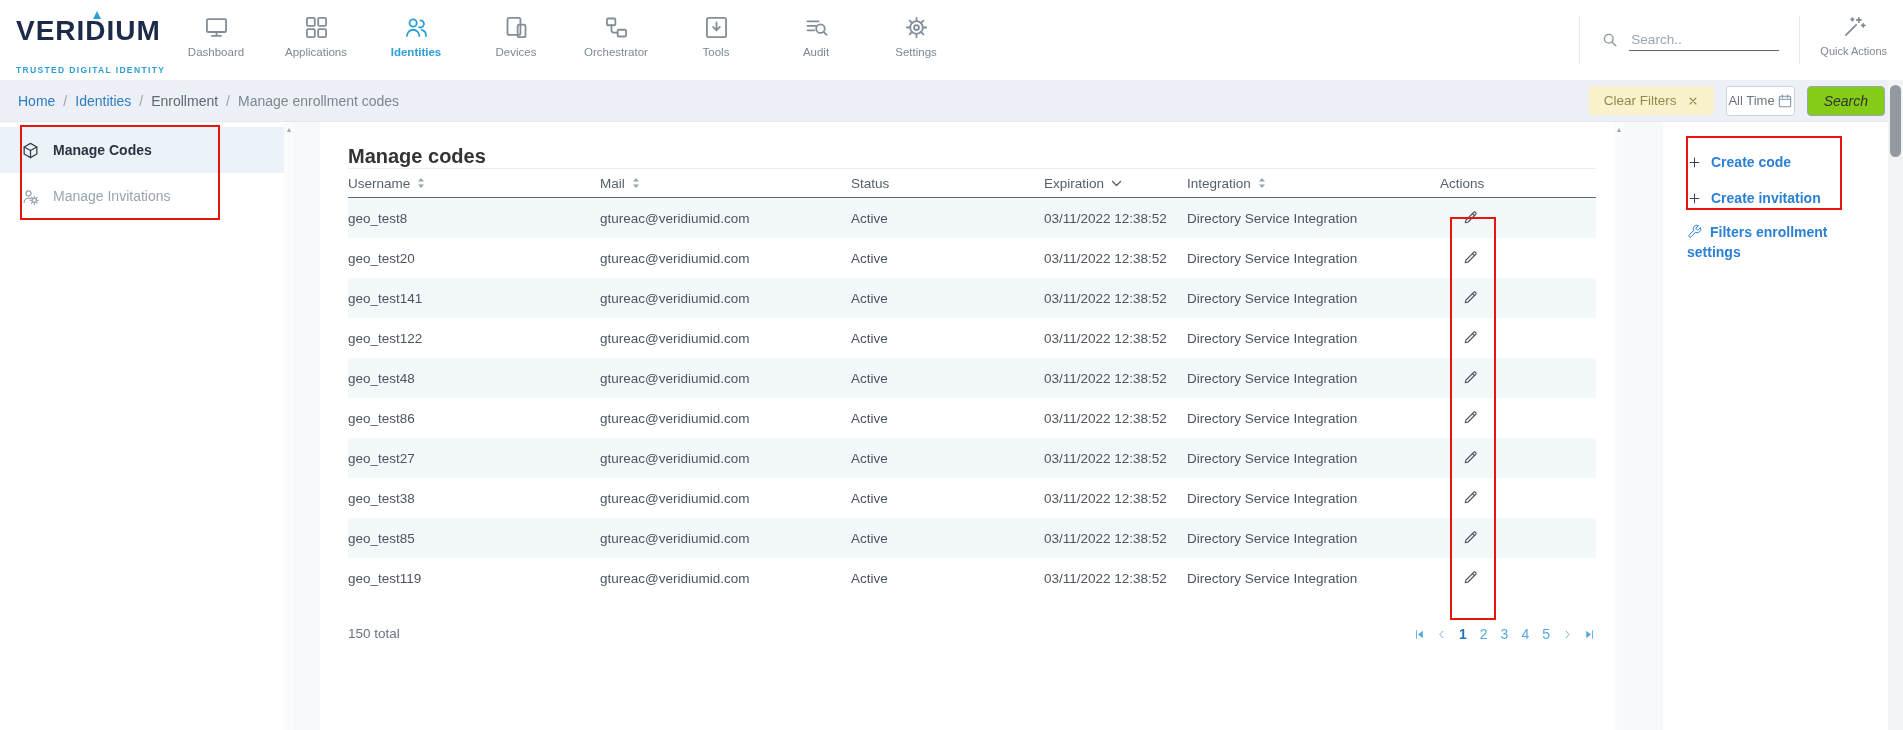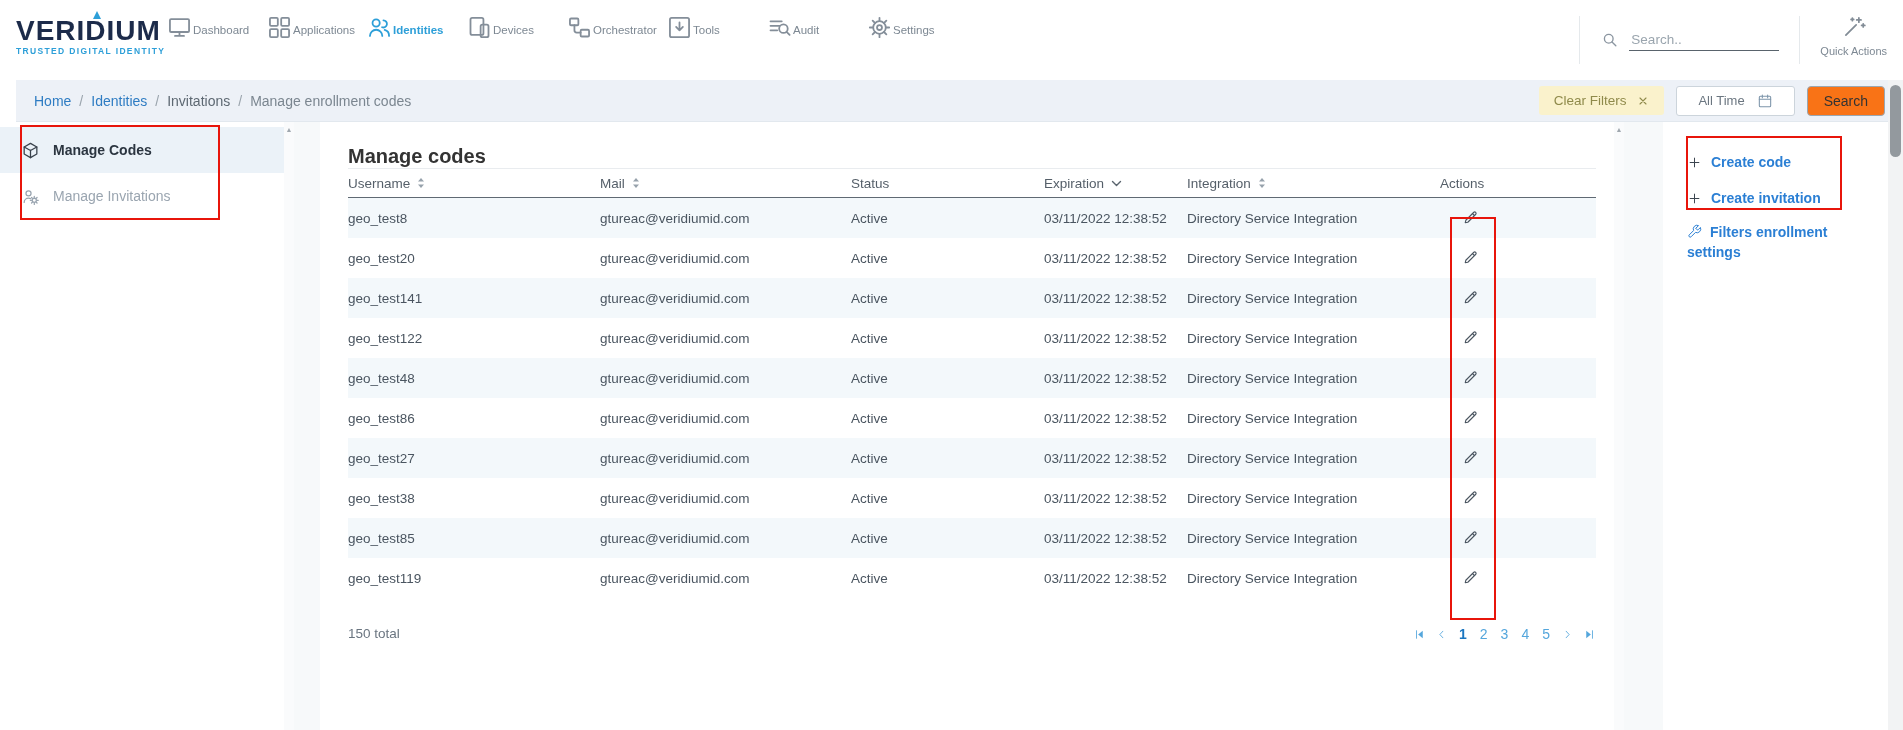--- a/index.html
+++ b/index.html
@@ -12,65 +12,65 @@
 
   .icon{display:inline-flex;align-items:center;justify-content:center;line-height:0;}
   .icon svg{fill:none;stroke:currentColor;stroke-width:1.6;stroke-linecap:round;stroke-linejoin:round;}
 
   
   #top-nav{position:absolute;top:0;left:0;right:0;height:80px;background:#fff;}
   .logo{position:absolute;left:16px;top:17px;}
   .logo-title{font-size:28px;font-weight:700;color:#1c2b4a;letter-spacing:1px;line-height:1;}
   .logo-accent{position:absolute;left:77px;top:-6px;width:0;height:0;
     border-left:4px solid transparent;border-right:4px solid transparent;border-bottom:8px solid var(--accent);}
-  .logo-tagline{font-size:8.5px;color:var(--accent);letter-spacing:1.35px;margin-top:1px;font-weight:700;}
+  .logo-tagline{font-size:8.5px;color:var(--accent);letter-spacing:1.35px;margin-top:20px;font-weight:700;}
 
   #main-nav{position:absolute;left:166px;top:14px;display:flex;}
-  .nav-item{width:100px;display:flex;flex-direction:row;align-items:center;cursor:pointer;color:#848e99;}
+  .nav-item{width:100px;display:flex;flex-direction:column;align-items:center;cursor:pointer;color:#848e99;}
   .nav-icon svg{width:27px;height:27px;}
   .nav-label{font-size:11.5px;margin-top:5px;color:#7d8893;white-space:nowrap;}
   .nav-item.active{color:var(--accent);}
   .nav-item.active .nav-label{color:var(--accent);font-weight:700;}
 
   .nav-right{position:absolute;right:16px;top:0;height:80px;display:flex;align-items:stretch;}
   .v-divider{width:1px;background:#e5e9ec;height:48px;align-self:center;margin:0 20px;}
   .search-group{display:flex;align-items:center;gap:9px;align-self:center;}
   .search-group .icon{color:#8a95a0;}
   .search-group .icon svg{width:20px;height:20px;}
   #global-search{width:150px;border:none;border-bottom:1px solid #59636c;outline:none;font-size:13.5px;
     padding:3px 2px;color:#333;background:transparent;}
   #global-search::placeholder{color:#9aa5ae;}
   .nav-block{display:flex;flex-direction:column;align-items:center;padding-top:14px;color:#828c96;cursor:pointer;}
   .nav-block .icon svg{width:26px;height:26px;}
   .nav-block .nav-label{font-size:11px;margin-top:5px;}
   .user-block{margin-left:30px;}
 
   
-  #breadcrumb-bar{position:absolute;top:80px;left:16px;right:0;height:42px;background:#edf1f7;
+  #breadcrumb-bar{position:absolute;top:80px;left:0;right:0;height:42px;background:#edf1f7;
     display:flex;align-items:center;padding:0 18px;border-bottom:1px solid #e2e8ee;}
   #breadcrumb{display:flex;align-items:center;gap:8px;font-size:14px;color:#5d6872;}
   .bc-item.link{color:var(--link);cursor:pointer;}
   .bc-item.muted{color:#7b8690;}
   .bc-sep{color:#9aa4ad;}
   .filter-controls{margin-left:auto;display:flex;align-items:center;gap:12px;}
   .clear-filters{display:flex;align-items:center;gap:11px;background:var(--clear-filter-bg);
     color:var(--clear-filter-text);font-size:13.5px;padding:7px 15px;border-radius:3px;border:none;cursor:pointer;
     font-family:inherit;}
   .clear-filters .icon svg{width:12px;height:12px;stroke-width:2.2;}
-  .all-time{display:flex;align-items:center;gap:12px;background:#fff;border:1px solid #ccd4db;border-radius:3px;
-    padding:6px 21px;font-size:13px;color:#6b7680;cursor:pointer;font-family:inherit;}
+  .all-time{display:flex;align-items:center;gap:2px;background:#fff;border:1px solid #ccd4db;border-radius:3px;
+    padding:6px 1px;font-size:13px;color:#6b7680;cursor:pointer;font-family:inherit;}
   .all-time .icon{color:#7d95aa;}
   .all-time .icon svg{width:16px;height:16px;}
   .search-box{display:flex;align-items:center;width:336px;height:30px;background:#fff;border:1px solid #ccd4db;
     border-radius:3px;padding:0 9px;gap:8px;}
   .search-box input{flex:1;border:none;outline:none;font-size:14px;color:#333;font-family:inherit;}
   .search-box .icon.clear{color:#9aa5af;} .search-box .icon.clear svg{width:16px;height:16px;}
   .search-box .icon.caret{color:#454c53;} .search-box .icon.caret svg{width:10px;height:10px;}
-  .search-btn{background:#f97316;border:1px solid #9aa7b2;border-radius:4px;padding:6px 16px;font-size:14px;
-    color:#333;cursor:pointer;font-family:inherit;}
+  .search-btn{background:#84cc16;border:1px solid #9aa7b2;border-radius:4px;padding:6px 16px;font-size:14px;
+    color:#333;cursor:pointer;font-family:inherit;font-style:italic;}
 
   
   #sidebar{position:absolute;left:0;top:122px;width:284px;height:608px;background:#fff;padding-top:5px;}
   .side-item{height:46px;display:flex;align-items:center;gap:13px;padding-left:21px;font-size:14px;
     color:#9aa5b0;cursor:pointer;}
   .side-item .icon svg{width:19px;height:19px;}
   .side-item.active{background:#ebf2f8;color:#2b3540;font-weight:700;}
   .side-item.active .icon{color:#39424c;}
 
   
@@ -242,21 +242,21 @@
       </div>
     </div>
   </header>
 
   <div id="breadcrumb-bar" data-name="breadcrumb-bar">
     <div id="breadcrumb" data-name="breadcrumb">
         <span class="bc-item link" data-name="breadcrumb-item-home">Home</span>
         <span class="bc-sep" data-name="breadcrumb-separator">/</span>
         <span class="bc-item link" data-name="breadcrumb-item-identities">Identities</span>
         <span class="bc-sep" data-name="breadcrumb-separator">/</span>
-        <span class="bc-item" data-name="breadcrumb-item-enrollment">Invitations</span>
+        <span class="bc-item" data-name="breadcrumb-item-enrollment">Enrollment</span>
         <span class="bc-sep" data-name="breadcrumb-separator">/</span>
         <span class="bc-item muted" data-name="breadcrumb-item-manage-enrollment-codes">Manage enrollment codes</span>
       </div>
     <div class="filter-controls" data-name="filter-controls">
       <button class="clear-filters" data-name="clear-filters-button">
         <span data-name="clear-filters-label">Clear Filters</span>
         <span class="icon" data-name="close-icon">
             <svg viewBox="0 0 24 24">
               <path d="M6 6l12 12M18 6L6 18"></path>
             </svg>

